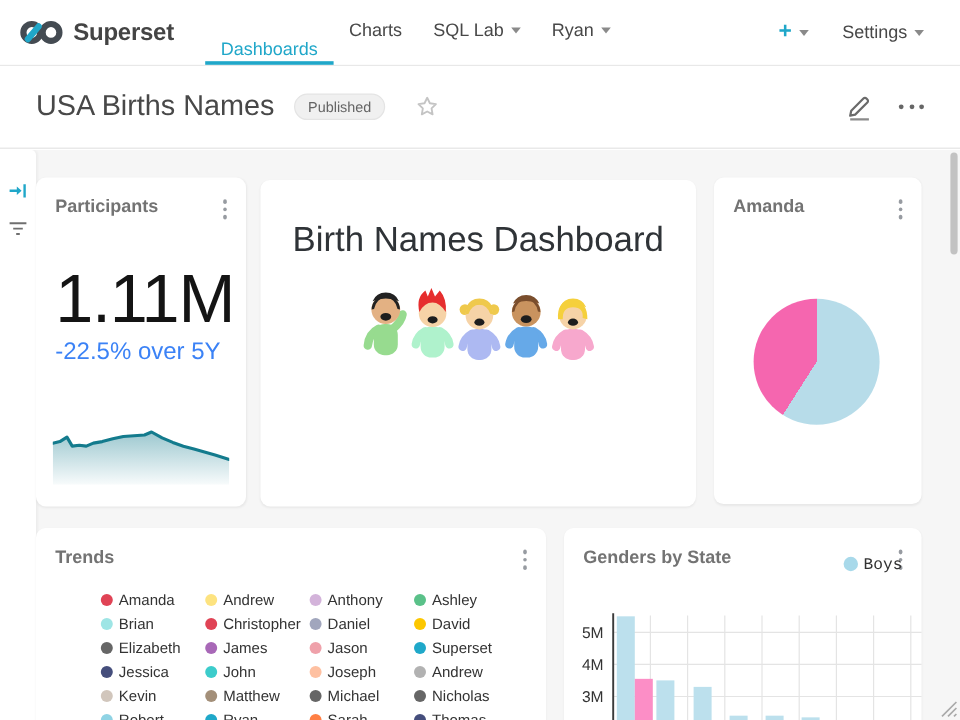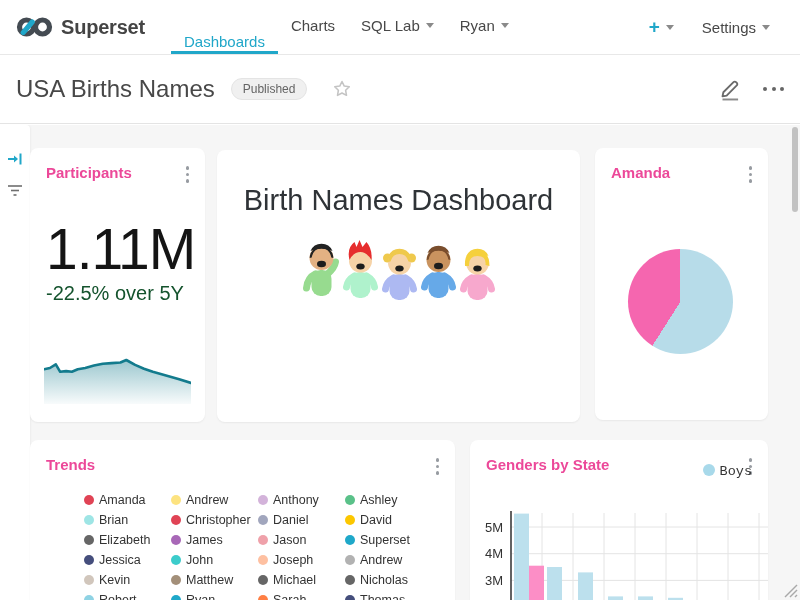--- a/index.html
+++ b/index.html
@@ -15,46 +15,46 @@
   .nav-item { display:flex; align-items:center; padding:0 13px; font-size:15px;
     color:#484848; border-bottom:3px solid transparent; cursor:pointer; }
   .nav-item.active { color:#20A7C9; border-bottom-color:#20A7C9;margin-top:32px; }
   .nav-right { margin-left:auto; display:flex; align-items:center; gap:28px; padding-right:14px; }
   .plus-btn { color:#20A7C9; font-size:19px; font-weight:700; display:flex; align-items:center; cursor:pointer; }
   .settings-btn { font-size:15px; color:#484848; display:flex; align-items:center; cursor:pointer; }
   .caret { width:0; height:0; border-left:4px solid transparent; border-right:4px solid transparent;
     border-top:5px solid #8a8a8a; display:inline-block; margin-left:6px; }
 
   
-  .dash-header { height:69px; display:flex; align-items:center; padding:0 16px;
+  .dash-header { height:69px; display:flex; align-items:center; padding:0 30px;
     background:#fff; border-bottom:1px solid #e4e4e4;justify-content:space-between; }
   .dash-title { font-size:24px; color:#484848; }
   .pub-badge { margin-left:16px; background:#f0f0f0; border:1px solid #e4e4e4; color:#646464;
     font-size:12px; padding:3px 11px; border-radius:12px; }
   .star { margin-left:24px; cursor:pointer; display:flex; }
   .hdr-actions { margin-left:auto; display:flex; align-items:center; gap:20px; }
 
   
   .content { position:absolute; top:125px; left:0; width:800px; height:475px;
     background:#f6f6f6; overflow:hidden; }
   .filterbar { position:absolute; left:0; top:0; width:30px; height:100%;
     background:#fff; border-top-right-radius:4px; box-shadow:1px 0 2px rgba(0,0,0,0.04); }
   .fb-icon { position:absolute; left:7px; cursor:pointer; }
 
   .card { position:absolute; background:#fff; border-radius:8px;
     box-shadow:0 1px 2px rgba(0,0,0,0.06); }
-  .card-title { position:absolute; top:16px; left:16px; font-size:15px; font-weight:600; color:#ec4899; }
+  .card-title { position:absolute; top:16px; left:16px; font-size:15px; font-weight:600; color:#737373; }
   .kebab { position:absolute; top:16px; right:14px; display:flex; flex-direction:column; gap:3px;
     cursor:pointer; padding:2px; }
   .kebab i { width:3.5px; height:3.5px; border-radius:50%; background:#979ba1; display:block; }
 
   #card-participants { left:30px; top:23px; width:175px; height:274px; }
   .bignum { position:absolute; top:68px; left:16px; font-size:57px; font-weight:500;
     color:#141414; letter-spacing:-1px; }
-  .subheader { position:absolute; top:134px; left:16px; font-size:20px; color:#14532d; }
+  .subheader { position:absolute; top:134px; left:16px; font-size:20px; color:#3b82f6; }
   #sparkline { position:absolute; left:14px; bottom:18px; }
 
   #card-markdown { left:217px; top:25px; width:363px; height:272px; }
   .md-heading { position:absolute; top:34px; width:100%; text-align:center;
     font-size:29px; font-weight:500; color:#2f3337; }
   .kids { position:absolute; top:88px; left:50%; transform:translateX(-50%); }
 
   #card-genders { left:595px; top:23px; width:173px; height:272px; }
   .pie { position:absolute; left:33px; top:101px; width:105px; height:105px; border-radius:50%; }
 

